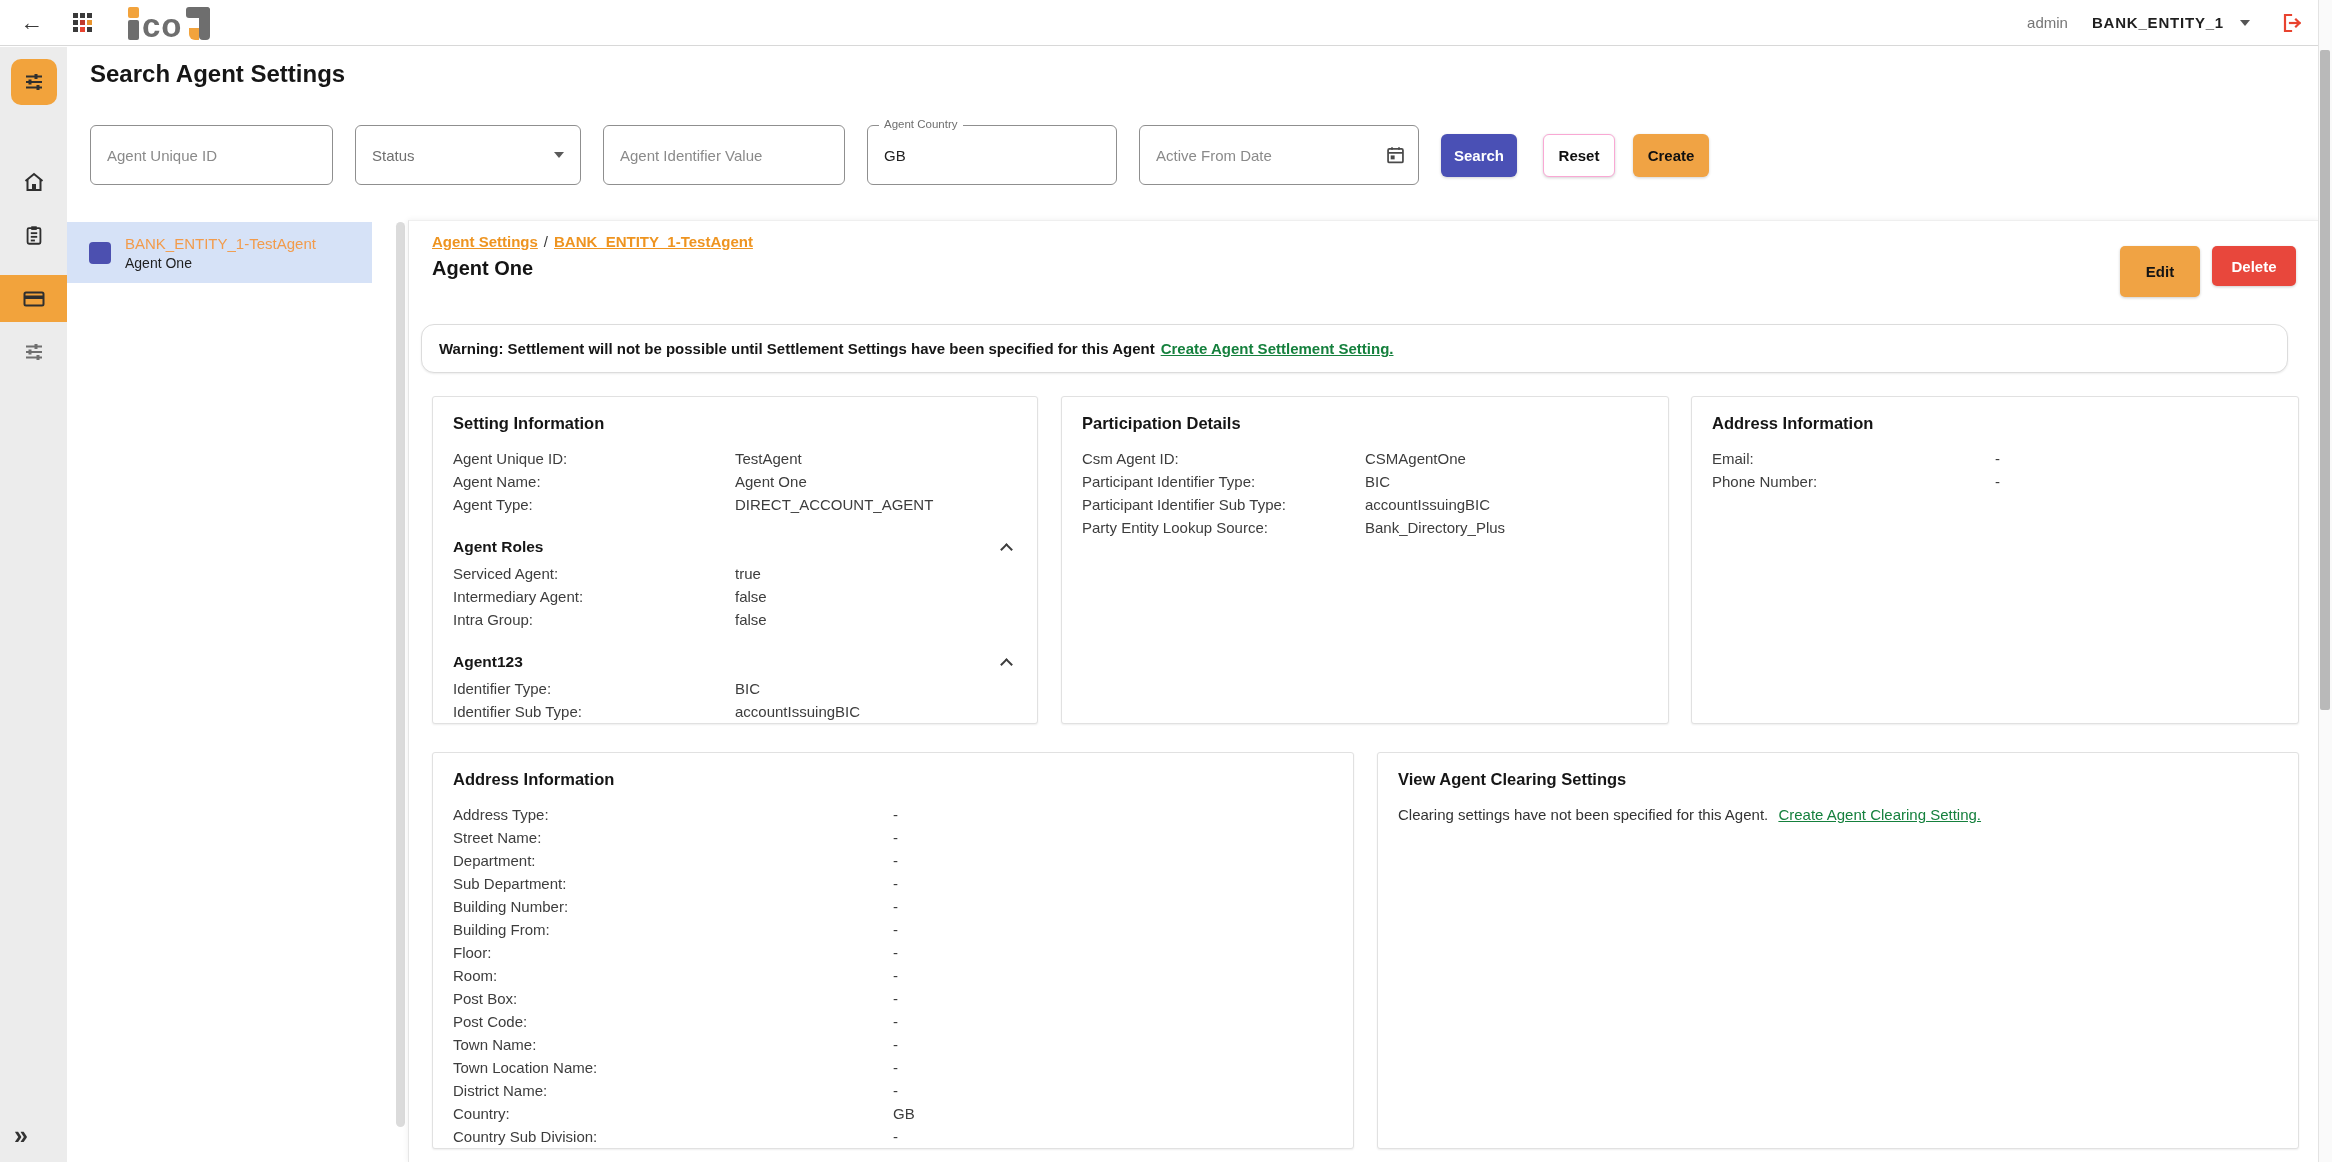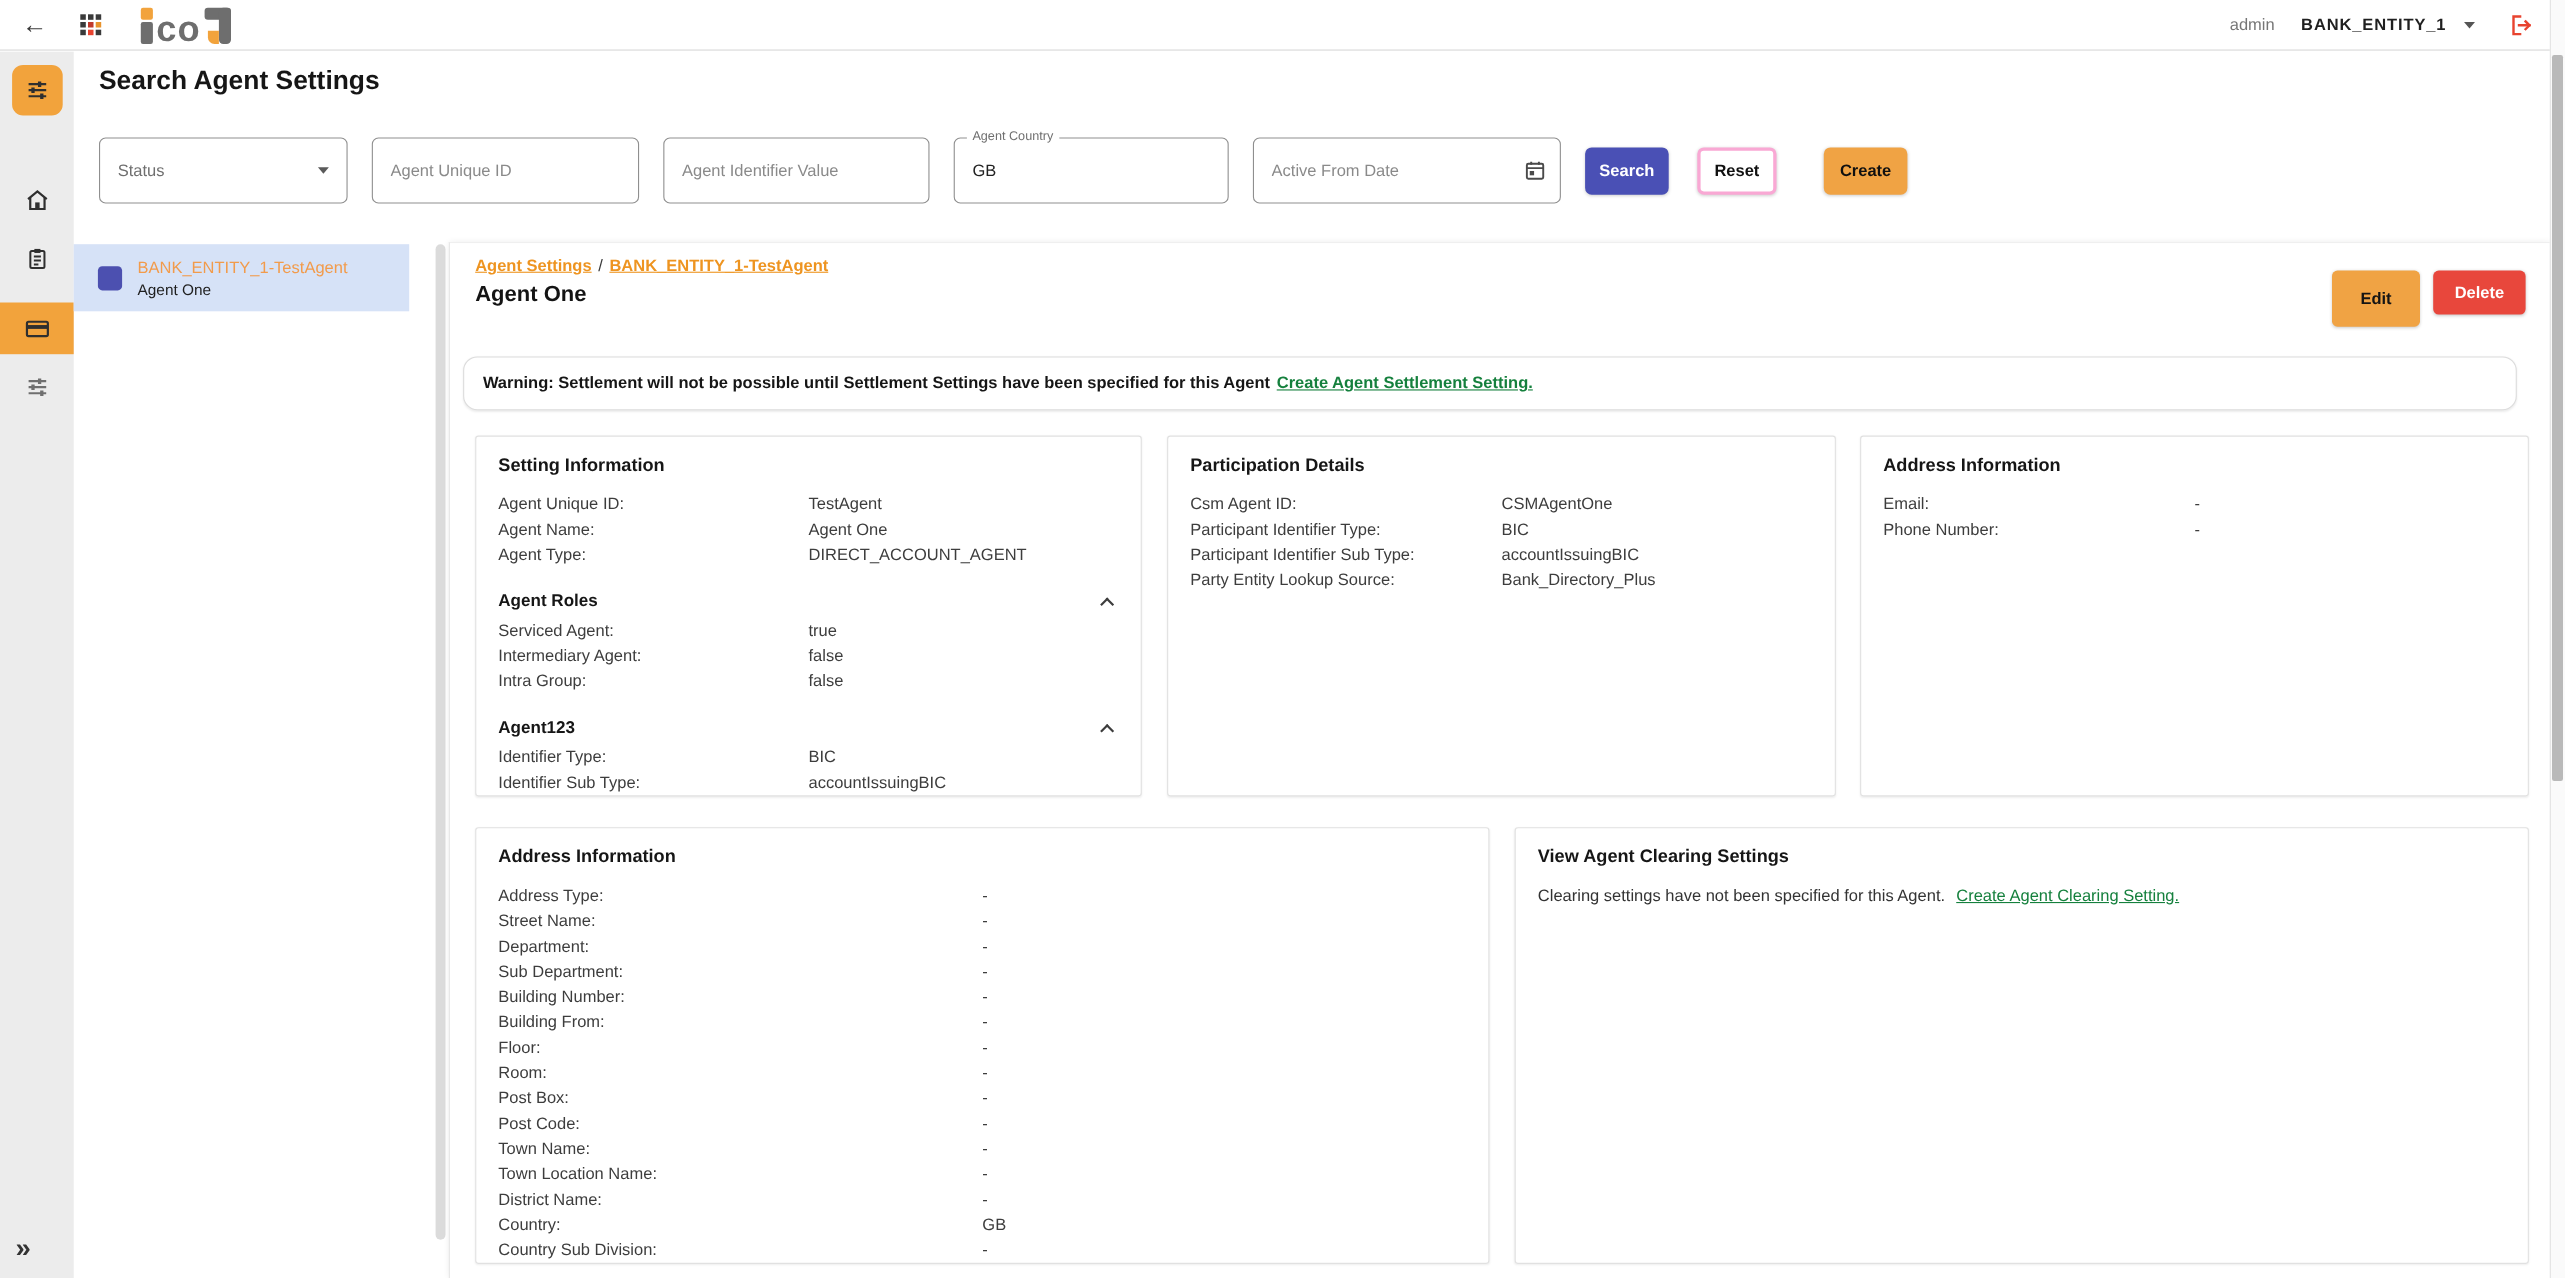--- a/index.html
+++ b/index.html
@@ -48,21 +48,21 @@
   .field input { width:100%; height:100%; border:none; outline:none; background:transparent; border-radius:6px;
                  font-family:"Liberation Sans",sans-serif; font-size:15px; color:#222; padding:0 40px 0 16px; }
   .field input::placeholder { color:#8a8a8a; opacity:1; }
   .select-display { display:flex; align-items:center; height:100%; padding:0 16px; font-size:15px; color:#6f6f6f; cursor:pointer; }
   .select-display .caret-down { margin-left:auto; border-top-color:#5a5a5a; }
   .float-label { position:absolute; top:-8px; left:11px; background:#fff; padding:0 5px; font-size:11.5px; color:#6f6f6f; }
   .cal-icon { position:absolute; right:12px; top:50%; transform:translateY(-50%); cursor:pointer; display:flex; }
   .btn { height:43px; margin-top:9px; border:none; border-radius:6px; font-family:"Liberation Sans",sans-serif;
          font-size:15px; font-weight:700; cursor:pointer; box-shadow:0 1px 3px rgba(0,0,0,0.18); }
   .btn-search { width:76px; background:#4A50B5; color:#fff; margin-right:26px; }
-  .btn-reset  { width:72px; background:#fff; color:#101010; border:3px solid #f9a8d4; margin-right:43px; }
+  .btn-reset  { width:72px; background:#fff; color:#101010; border:1px solid #f9a8d4; margin-right:18px; }
   .btn-create { width:76px; background:#F0A344; color:#101010; }
 
   
   .agent-list-item { position:absolute; left:67px; top:222px; width:305px; height:61px; background:#D6E2F7;
                      display:flex; align-items:center; cursor:pointer; }
   .agent-sq { width:22px; height:22px; border-radius:4px; background:#4C50B0; margin-left:22px; flex:0 0 auto; }
   .agent-texts { margin-left:14px; }
   .agent-item-title { font-size:15px; color:#F29B4B; }
   .agent-item-sub { font-size:14px; color:#1f1f1f; margin-top:3px; }
   .list-scroll-thumb { position:absolute; left:396px; top:222px; width:9px; height:905px; background:#DBDBDB; border-radius:5px; }
@@ -200,28 +200,28 @@
           <line x1="8" y1="9.5" x2="8" y2="14.5" stroke-width="3"></line>
           <line x1="16" y1="15" x2="16" y2="20" stroke-width="3"></line>
       </svg>
     </div>
     <span class="expand-btn">»</span>
   </div>
 
   <div class="page-title">Search Agent Settings</div>
 
   <div id="filter-bar">
+    <div class="field" style="width:243px">
+      <input type="text" placeholder="Agent Unique ID" style="">
+    </div>
     <div class="field" style="width:226px">
       <div class="select-display">
         <span>Status</span>
         <span class="caret-down"></span>
       </div>
-    </div>
-    <div class="field" style="width:243px">
-      <input type="text" placeholder="Agent Unique ID" style="">
     </div>
     <div class="field" style="width:242px">
       <input type="text" placeholder="Agent Identifier Value" style="">
     </div>
     <div class="field" style="width:250px">
       <span class="float-label">Agent Country</span>
       <input type="text" style="color: rgb(34, 34, 34);" value="GB">
     </div>
     <div class="field" style="width:280px">
       <input type="text" placeholder="Active From Date" style="">

